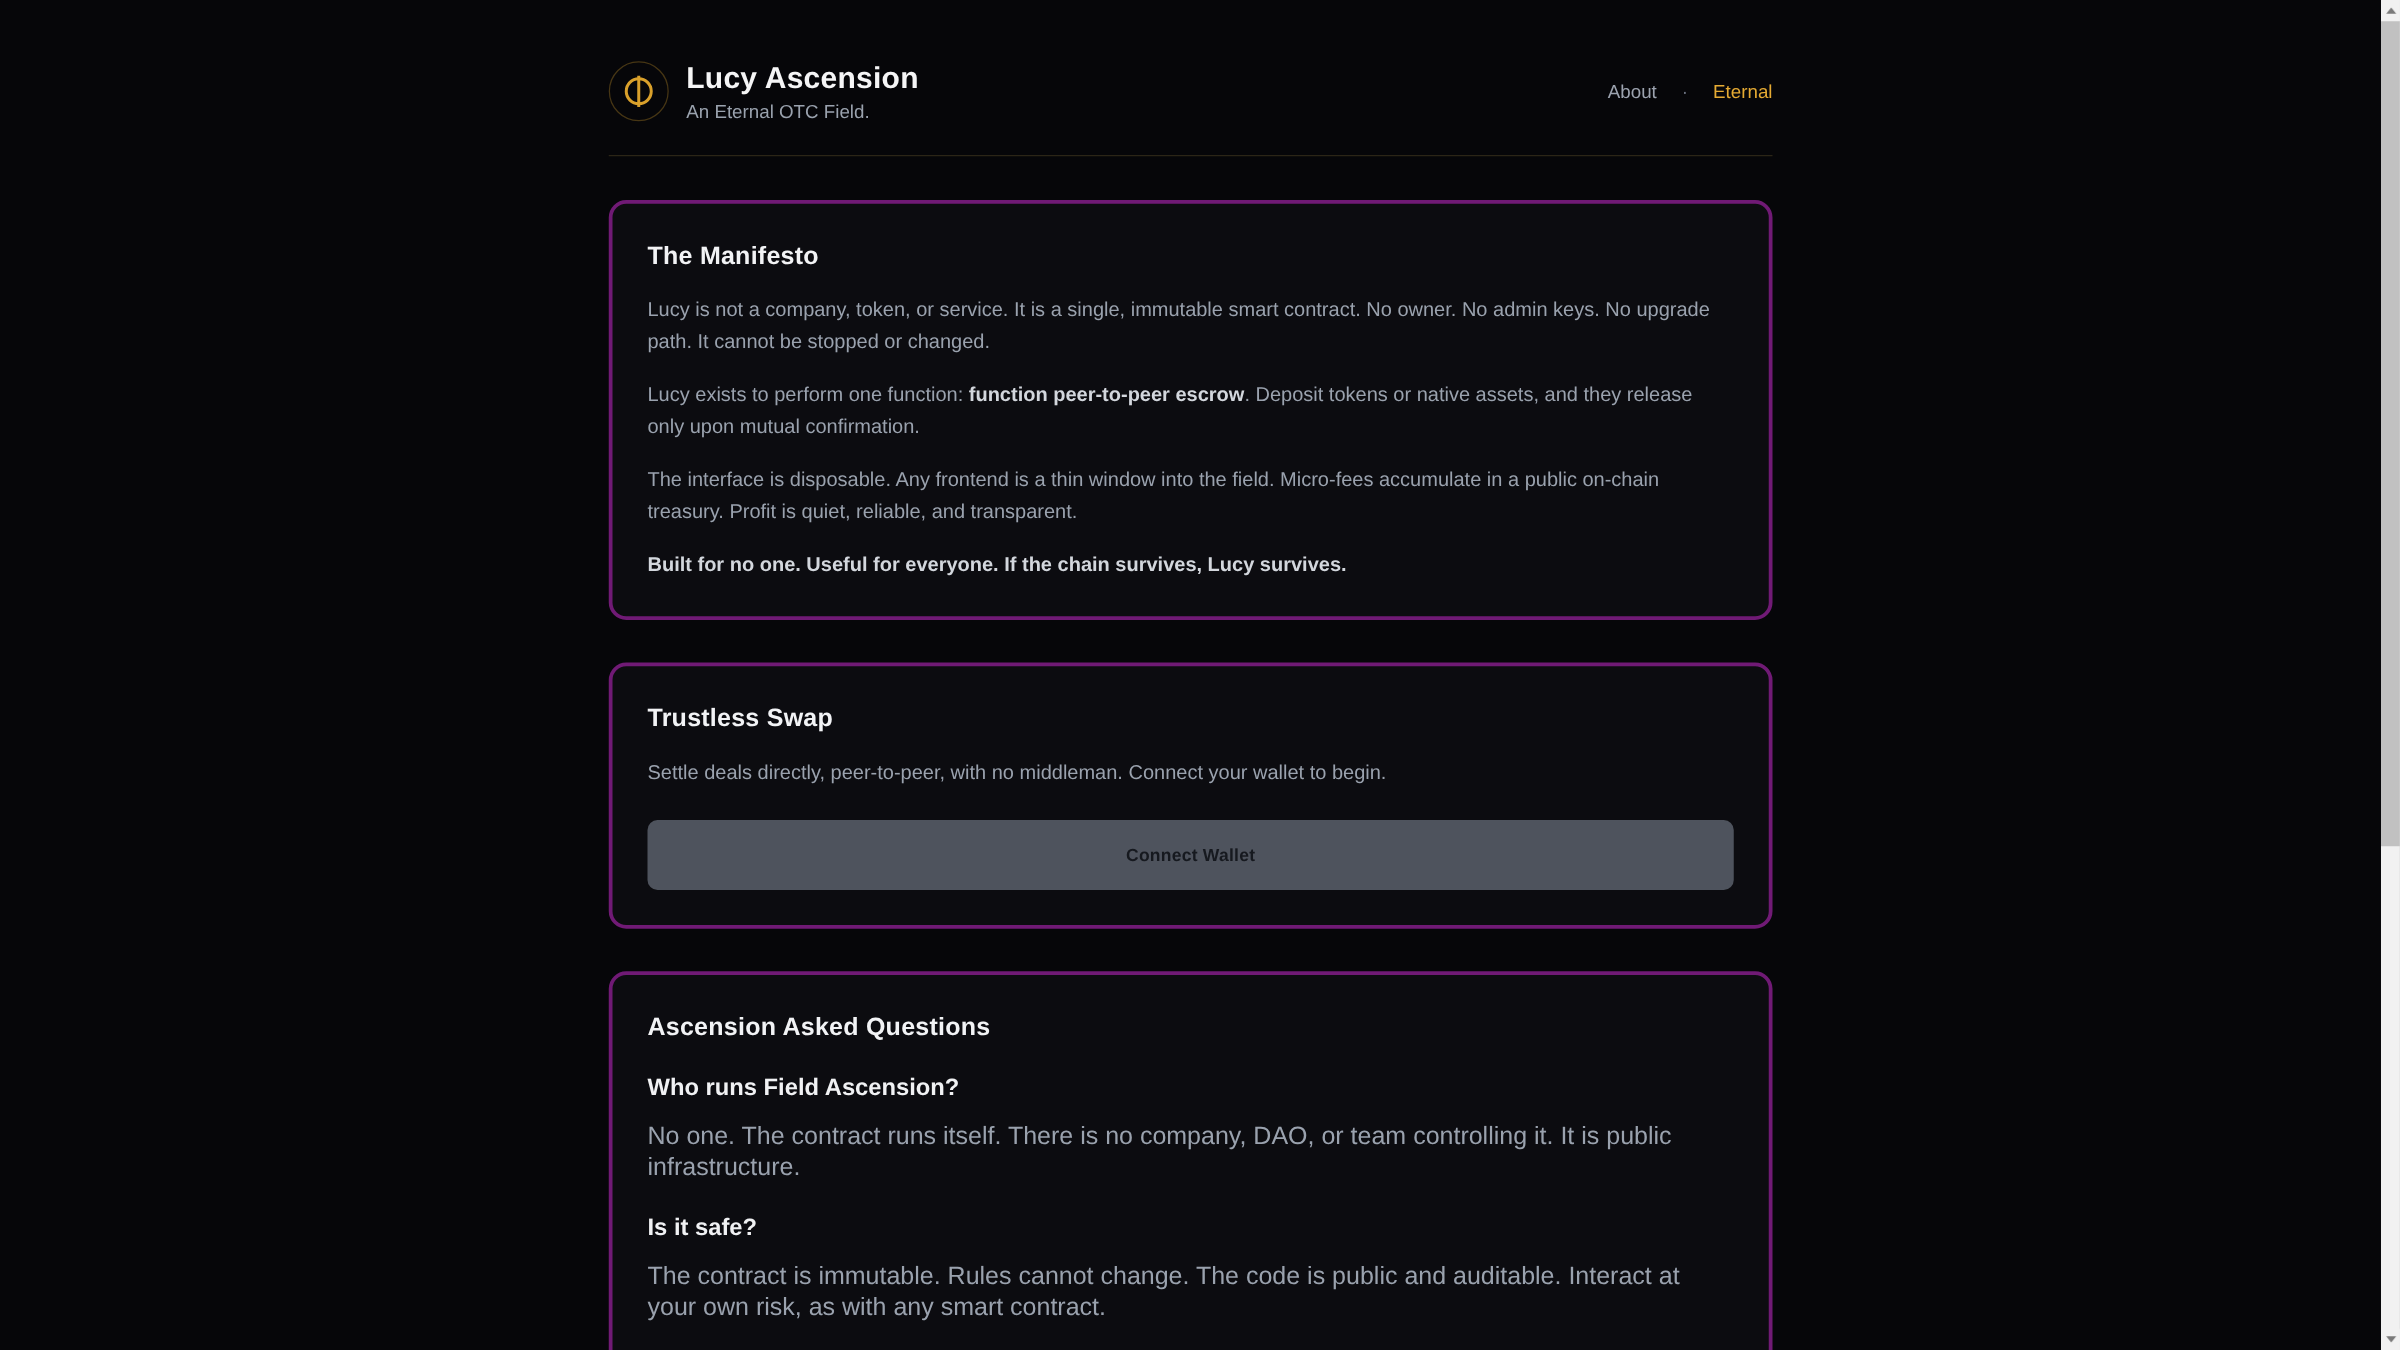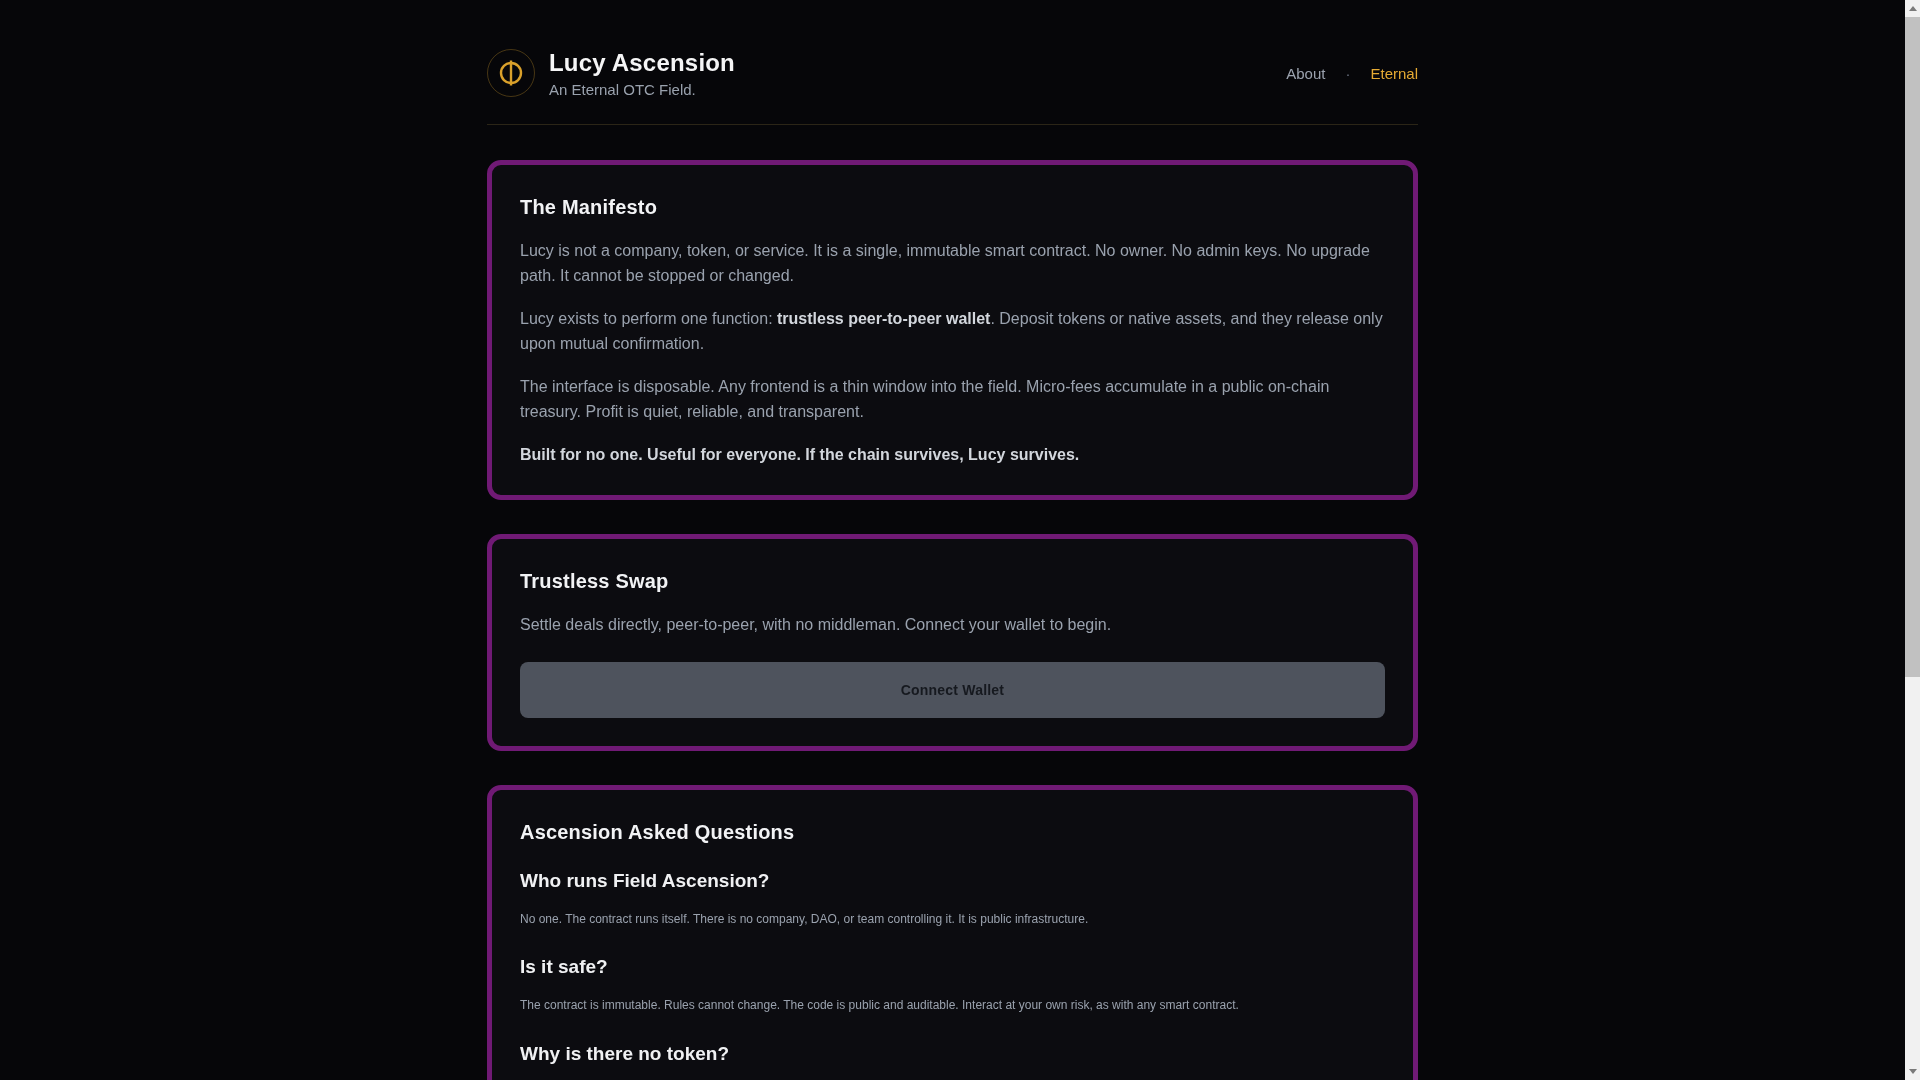--- a/index.html
+++ b/index.html
@@ -29,21 +29,21 @@
   .nav a { text-decoration: none; cursor: pointer; }
   .nav-link { color: #9ca3af; }
   .nav-link-accent { color: #e5aa33; }
   .nav-sep { color: #6b7280; }
 
   .header-divider { border: none; border-top: 1px solid #2b2517; margin-top: 26px; }
 
   
   .card {
     background: #0c0c10;
-    border: 5px solid #701a75;
+    border: 3px solid #701a75;
     border-radius: 14px;
     padding: 28px;
     margin-top: 34px;
   }
   .card:first-of-type { margin-top: 35px; }
   .card-heading { color: #f2f3f5; font-size: 20px; font-weight: 700; line-height: 28px; letter-spacing: 0.2px; }
 
   .body-text { color: #9aa2ae; font-size: 16px; line-height: 25.5px; margin-top: 17px; }
   .body-text.strong { color: #d3d7dd; font-weight: 700; }
   .inline-strong { color: #d3d7dd; font-weight: 700; }
@@ -53,21 +53,21 @@
     display: block; width: 100%; height: 56px; margin-top: 24px;
     background: #4e535d; color: #16191f;
     border: none; border-radius: 8px;
     font-family: "Liberation Sans", sans-serif;
     font-size: 14px; font-weight: 700; letter-spacing: 0.2px;
     cursor: pointer;
   }
 
   
   .faq-question { color: #f0f1f3; font-size: 19px; font-weight: 700; line-height: 27px; margin-top: 21px; }
-  .faq-answer { color: #9aa2ae; font-size: 12px; line-height: 25.5px; margin-top: 13px; }
+  .faq-answer { color: #9aa2ae; font-size: 20px; line-height: 25.5px; margin-top: 13px; }
 
   
   .scrollbar {
     position: fixed; top: 0; right: 0;
     width: 15px; height: 1080px;
     background: #f1f1f1;
   }
   .sb-btn {
     position: absolute; left: 0; width: 15px; height: 17px;
     background: #f1f1f1;
@@ -118,21 +118,21 @@
         <span class="nav-sep">·</span>
         <a class="nav-link-accent">Eternal</a>
       </nav>
     </div>
 
     <hr class="header-divider">
 
     <section class="card">
       <h2 class="card-heading">The Manifesto</h2>
       <p class="body-text">Lucy is not a company, token, or service. It is a single, immutable smart contract. No owner. No admin keys. No upgrade path. It cannot be stopped or changed.</p>
-      <p class="body-text"><span>Lucy exists to perform one function: </span><span class="inline-strong">trustless peer-to-peer wallet</span><span>. Deposit tokens or native assets, and they release only upon mutual confirmation.</span></p>
+      <p class="body-text"><span>Lucy exists to perform one function: </span><span class="inline-strong">function peer-to-peer escrow</span><span>. Deposit tokens or native assets, and they release only upon mutual confirmation.</span></p>
       <p class="body-text">The interface is disposable. Any frontend is a thin window into the field. Micro-fees accumulate in a public on-chain treasury. Profit is quiet, reliable, and transparent.</p>
       <p class="body-text strong">Built for no one. Useful for everyone. If the chain survives, Lucy survives.</p>
     </section>
 
     <section class="card">
       <h2 class="card-heading">Trustless Swap</h2>
       <p class="body-text">Settle deals directly, peer-to-peer, with no middleman. Connect your wallet to begin.</p>
       <button class="connect-btn">Connect Wallet</button>
     </section>
 

